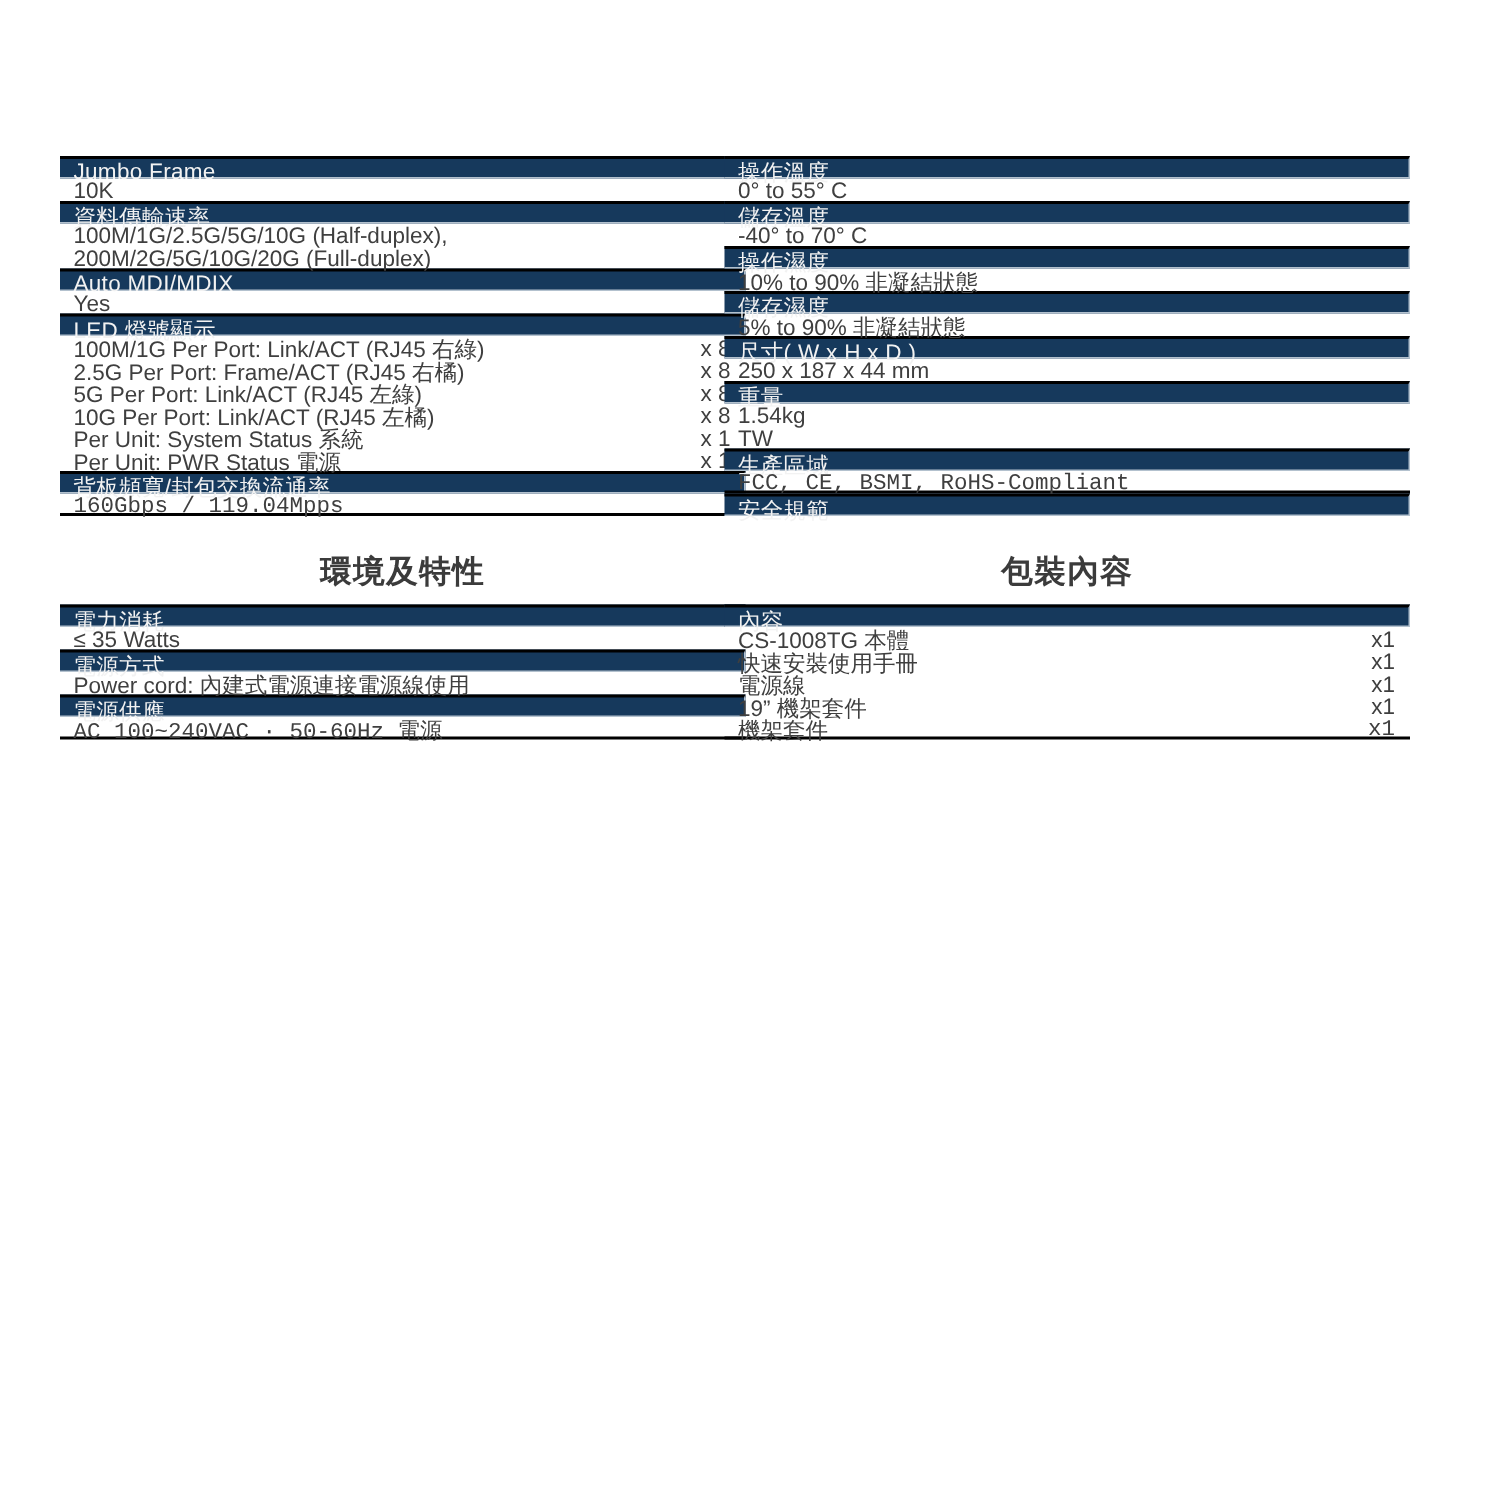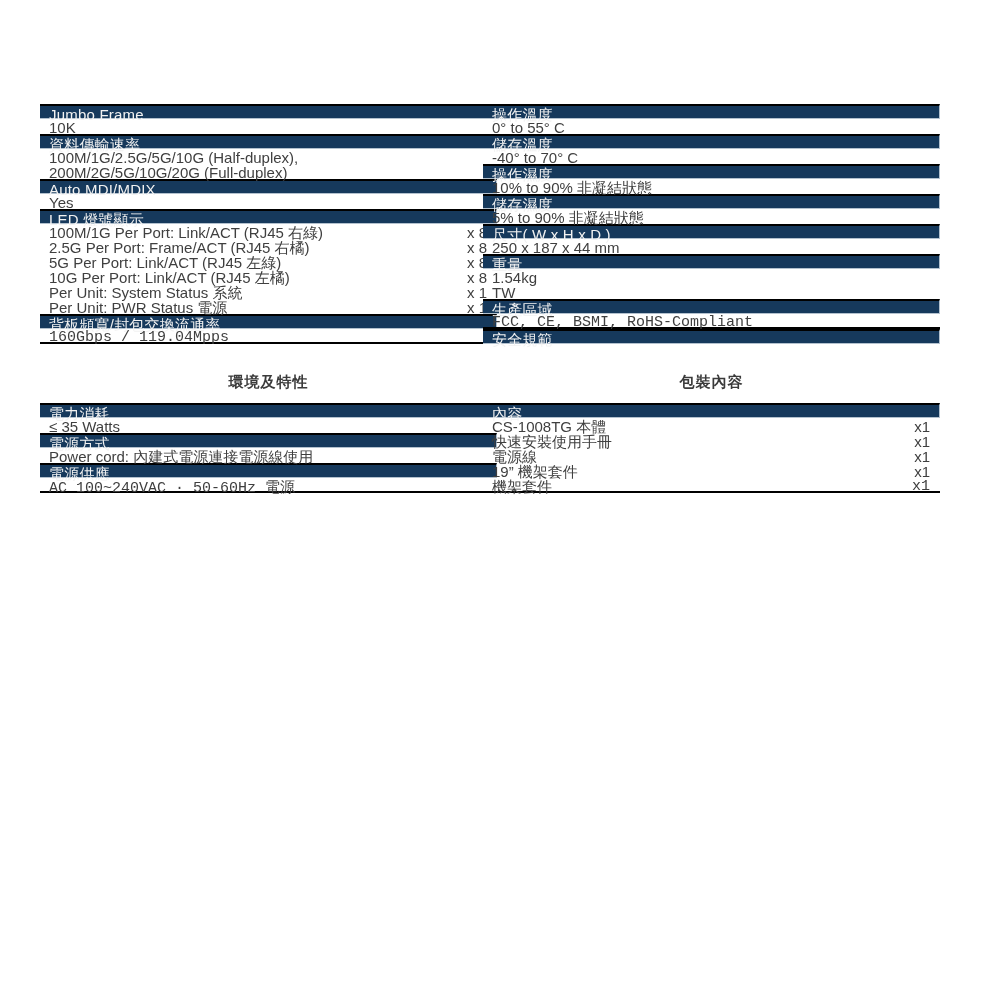--- a/index.html
+++ b/index.html
@@ -50,21 +50,21 @@
   .data-row .lbl { white-space: nowrap; }
   .data-row .lbl b { font-weight: normal; }
   .data-row .count { white-space: nowrap; }
   .last-row { border-bottom: 2.5px solid var(--border-dark, #000000); font-family: Liberation Mono, monospace; }
 
   .section-title {
     margin-top: 21px;
     height: 34px;
     line-height: 34px;
     text-align: center;
-    font-size: 15px;
+    font-size: 21px;
     font-weight: bold;
     color: var(--title-text, #3b3b3b);
     letter-spacing: 1px;
   }
   .bottom-table { margin-top: 4px; }
 </style>
 </head>
 <body>
 
 <div class="page">

